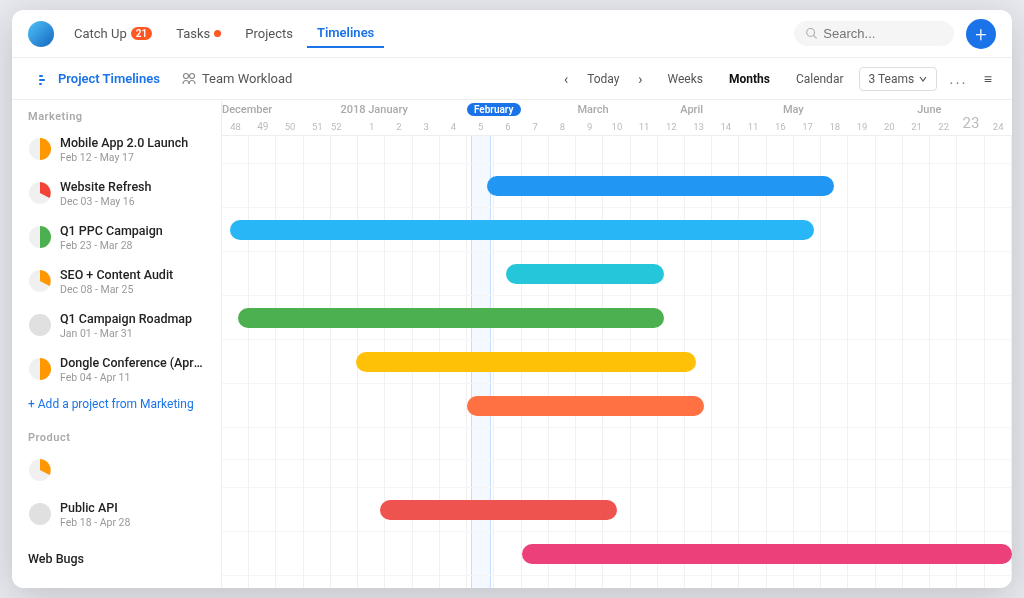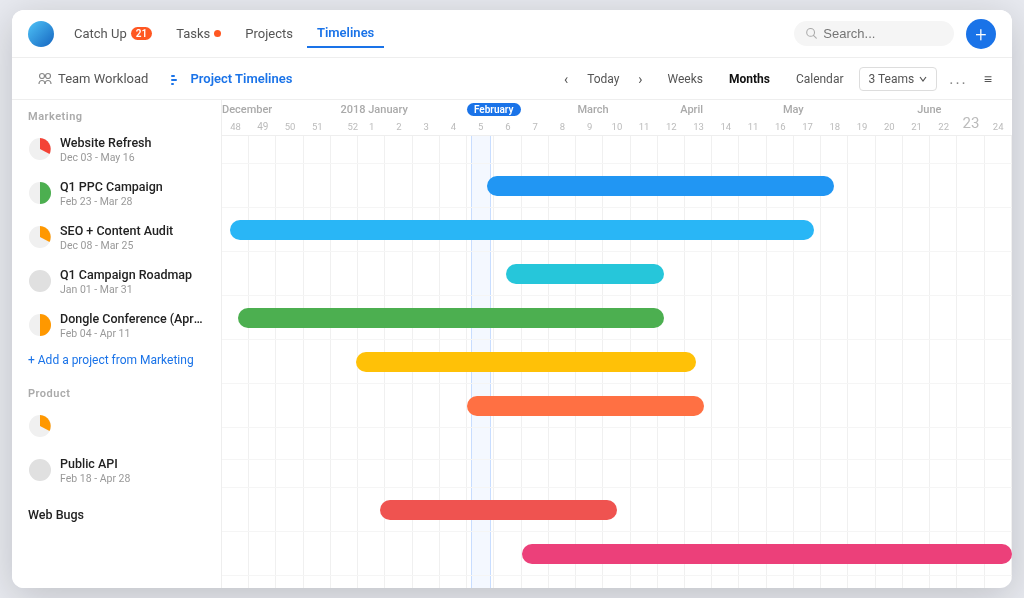--- a/index.html
+++ b/index.html
@@ -372,40 +372,40 @@
         <circle cx="6.5" cy="6.5" r="5.5" stroke="#aaa" stroke-width="1.5"></circle>
         <line x1="10.5" y1="10.5" x2="14.5" y2="14.5" stroke="#aaa" stroke-width="1.5" stroke-linecap="round"></line>
       </svg>
       <input type="text" placeholder="Search..." style="">
     </div>
     <div class="nav-add-btn">+</div>
   </div>
 
   <div class="sub-toolbar">
     <div class="sub-toolbar-left">
+      <div class="toolbar-tab active">
+        <span class="toolbar-tab-icon">
+          <svg width="14" height="14" viewBox="0 0 14 14" fill="none">
+            <rect x="1" y="3" width="4" height="2" rx="1" fill="#1a73e8"></rect>
+            <rect x="1" y="7" width="6" height="2" rx="1" fill="#1a73e8"></rect>
+            <rect x="1" y="11" width="3" height="2" rx="1" fill="#1a73e8"></rect>
+          </svg>
+        </span>
+        <span>Project Timelines</span>
+      </div>
       <div class="toolbar-tab">
         <span class="toolbar-tab-icon">
           <svg width="14" height="14" viewBox="0 0 14 14" fill="none">
             <circle cx="4" cy="4" r="2.5" stroke="#888" stroke-width="1.2"></circle>
             <circle cx="10" cy="4" r="2.5" stroke="#888" stroke-width="1.2"></circle>
             <path d="M1 12c0-2 1.5-3.5 3-3.5s3 1.5 3 3.5" stroke="#888" stroke-width="1.2"></path>
             <path d="M7 12c0-2 1.5-3.5 3-3.5s3 1.5 3 3.5" stroke="#888" stroke-width="1.2"></path>
           </svg>
         </span>
         <span>Team Workload</span>
-      </div>
-      <div class="toolbar-tab active">
-        <span class="toolbar-tab-icon">
-          <svg width="14" height="14" viewBox="0 0 14 14" fill="none">
-            <rect x="1" y="3" width="4" height="2" rx="1" fill="#1a73e8"></rect>
-            <rect x="1" y="7" width="6" height="2" rx="1" fill="#1a73e8"></rect>
-            <rect x="1" y="11" width="3" height="2" rx="1" fill="#1a73e8"></rect>
-          </svg>
-        </span>
-        <span>Project Timelines</span>
       </div>
     </div>
 
     <div class="sub-toolbar-right">
       <div class="today-nav">
         <div class="today-nav-arrow">‹</div>
         <div class="today-btn">Today</div>
         <div class="today-nav-arrow">›</div>
       </div>
       <div class="toolbar-btn">Weeks</div>
@@ -423,20 +423,32 @@
   </div>
 
   <div class="main-content">
 
     <div class="project-list" id="projectList">
     <div class="section-label">Marketing</div>
         <div class="project-item">
           <div class="project-avatar">
             <svg width="24" height="24" viewBox="0 0 24 24">
               <circle cx="12" cy="12" r="11" fill="#f0f0f0"></circle>
+              <path d="M12,12 L12,1 A11,11 0 0,1 12,23 Z" fill="#ff9800"></path>
+            </svg>
+          </div>
+          <div class="project-info">
+            <div class="project-name">Mobile App 2.0 Launch</div>
+            <div class="project-dates">Feb 12 - May 17</div>
+          </div>
+        </div>
+        <div class="project-item">
+          <div class="project-avatar">
+            <svg width="24" height="24" viewBox="0 0 24 24">
+              <circle cx="12" cy="12" r="11" fill="#f0f0f0"></circle>
               <path d="M12,12 L12,1 A11,11 0 0,1 21.5,17 Z" fill="#f44336"></path>
             </svg>
           </div>
           <div class="project-info">
             <div class="project-name">Website Refresh</div>
             <div class="project-dates">Dec 03 - May 16</div>
           </div>
         </div>
         <div class="project-item">
           <div class="project-avatar">
@@ -521,21 +533,21 @@
             <div class="feb-badge" style="left: 31%;">February</div>
             <span class="month-label" style="left: 45%;">March</span>
             <span class="month-label" style="left: 58%;">April</span>
             <span class="month-label" style="left: 71%;">May</span>
             <span class="month-label" style="left: 88%;">June</span>
             <div style="position: absolute; bottom: 0px; left: 0px; right: 0px; display: flex; align-items: flex-end; padding-bottom: 3px;">
               <div class="week-col" style="flex: 1 1 0%; font-size: 9.5px; color: rgb(187, 187, 187); text-align: center;">48</div>
               <div class="week-col" style="flex: 1 1 0%; font-size: 10px; color: rgb(187, 187, 187); text-align: center;">49</div>
               <div class="week-col" style="flex: 1 1 0%; font-size: 9.5px; color: rgb(187, 187, 187); text-align: center;">50</div>
               <div class="week-col" style="flex: 1 1 0%; font-size: 9.5px; color: rgb(187, 187, 187); text-align: center;">51</div>
-              <div class="week-col" style="flex: 1 1 0%; font-size: 9.5px; color: rgb(187, 187, 187); text-align: right;">52</div>
+              <div class="week-col" style="flex: 1 1 0%; font-size: 9.5px; color: rgb(187, 187, 187); text-align: left;">52</div>
               <div class="week-col" style="flex: 1 1 0%; font-size: 9.5px; color: rgb(187, 187, 187); text-align: center;">1</div>
               <div class="week-col" style="flex: 1 1 0%; font-size: 9.5px; color: rgb(187, 187, 187); text-align: center;">2</div>
               <div class="week-col" style="flex: 1 1 0%; font-size: 9.5px; color: rgb(187, 187, 187); text-align: center;">3</div>
               <div class="week-col" style="flex: 1 1 0%; font-size: 9.5px; color: rgb(187, 187, 187); text-align: center;">4</div>
               <div class="week-col" style="flex: 1 1 0%; font-size: 9.5px; color: rgb(187, 187, 187); text-align: center;">5</div>
               <div class="week-col" style="flex: 1 1 0%; font-size: 9.5px; color: rgb(187, 187, 187); text-align: center;">6</div>
               <div class="week-col" style="flex: 1 1 0%; font-size: 9.5px; color: rgb(187, 187, 187); text-align: center;">7</div>
               <div class="week-col" style="flex: 1 1 0%; font-size: 9.5px; color: rgb(187, 187, 187); text-align: center;">8</div>
               <div class="week-col" style="flex: 1 1 0%; font-size: 9.5px; color: rgb(187, 187, 187); text-align: center;">9</div>
               <div class="week-col" style="flex: 1 1 0%; font-size: 9.5px; color: rgb(187, 187, 187); text-align: center;">10</div>

